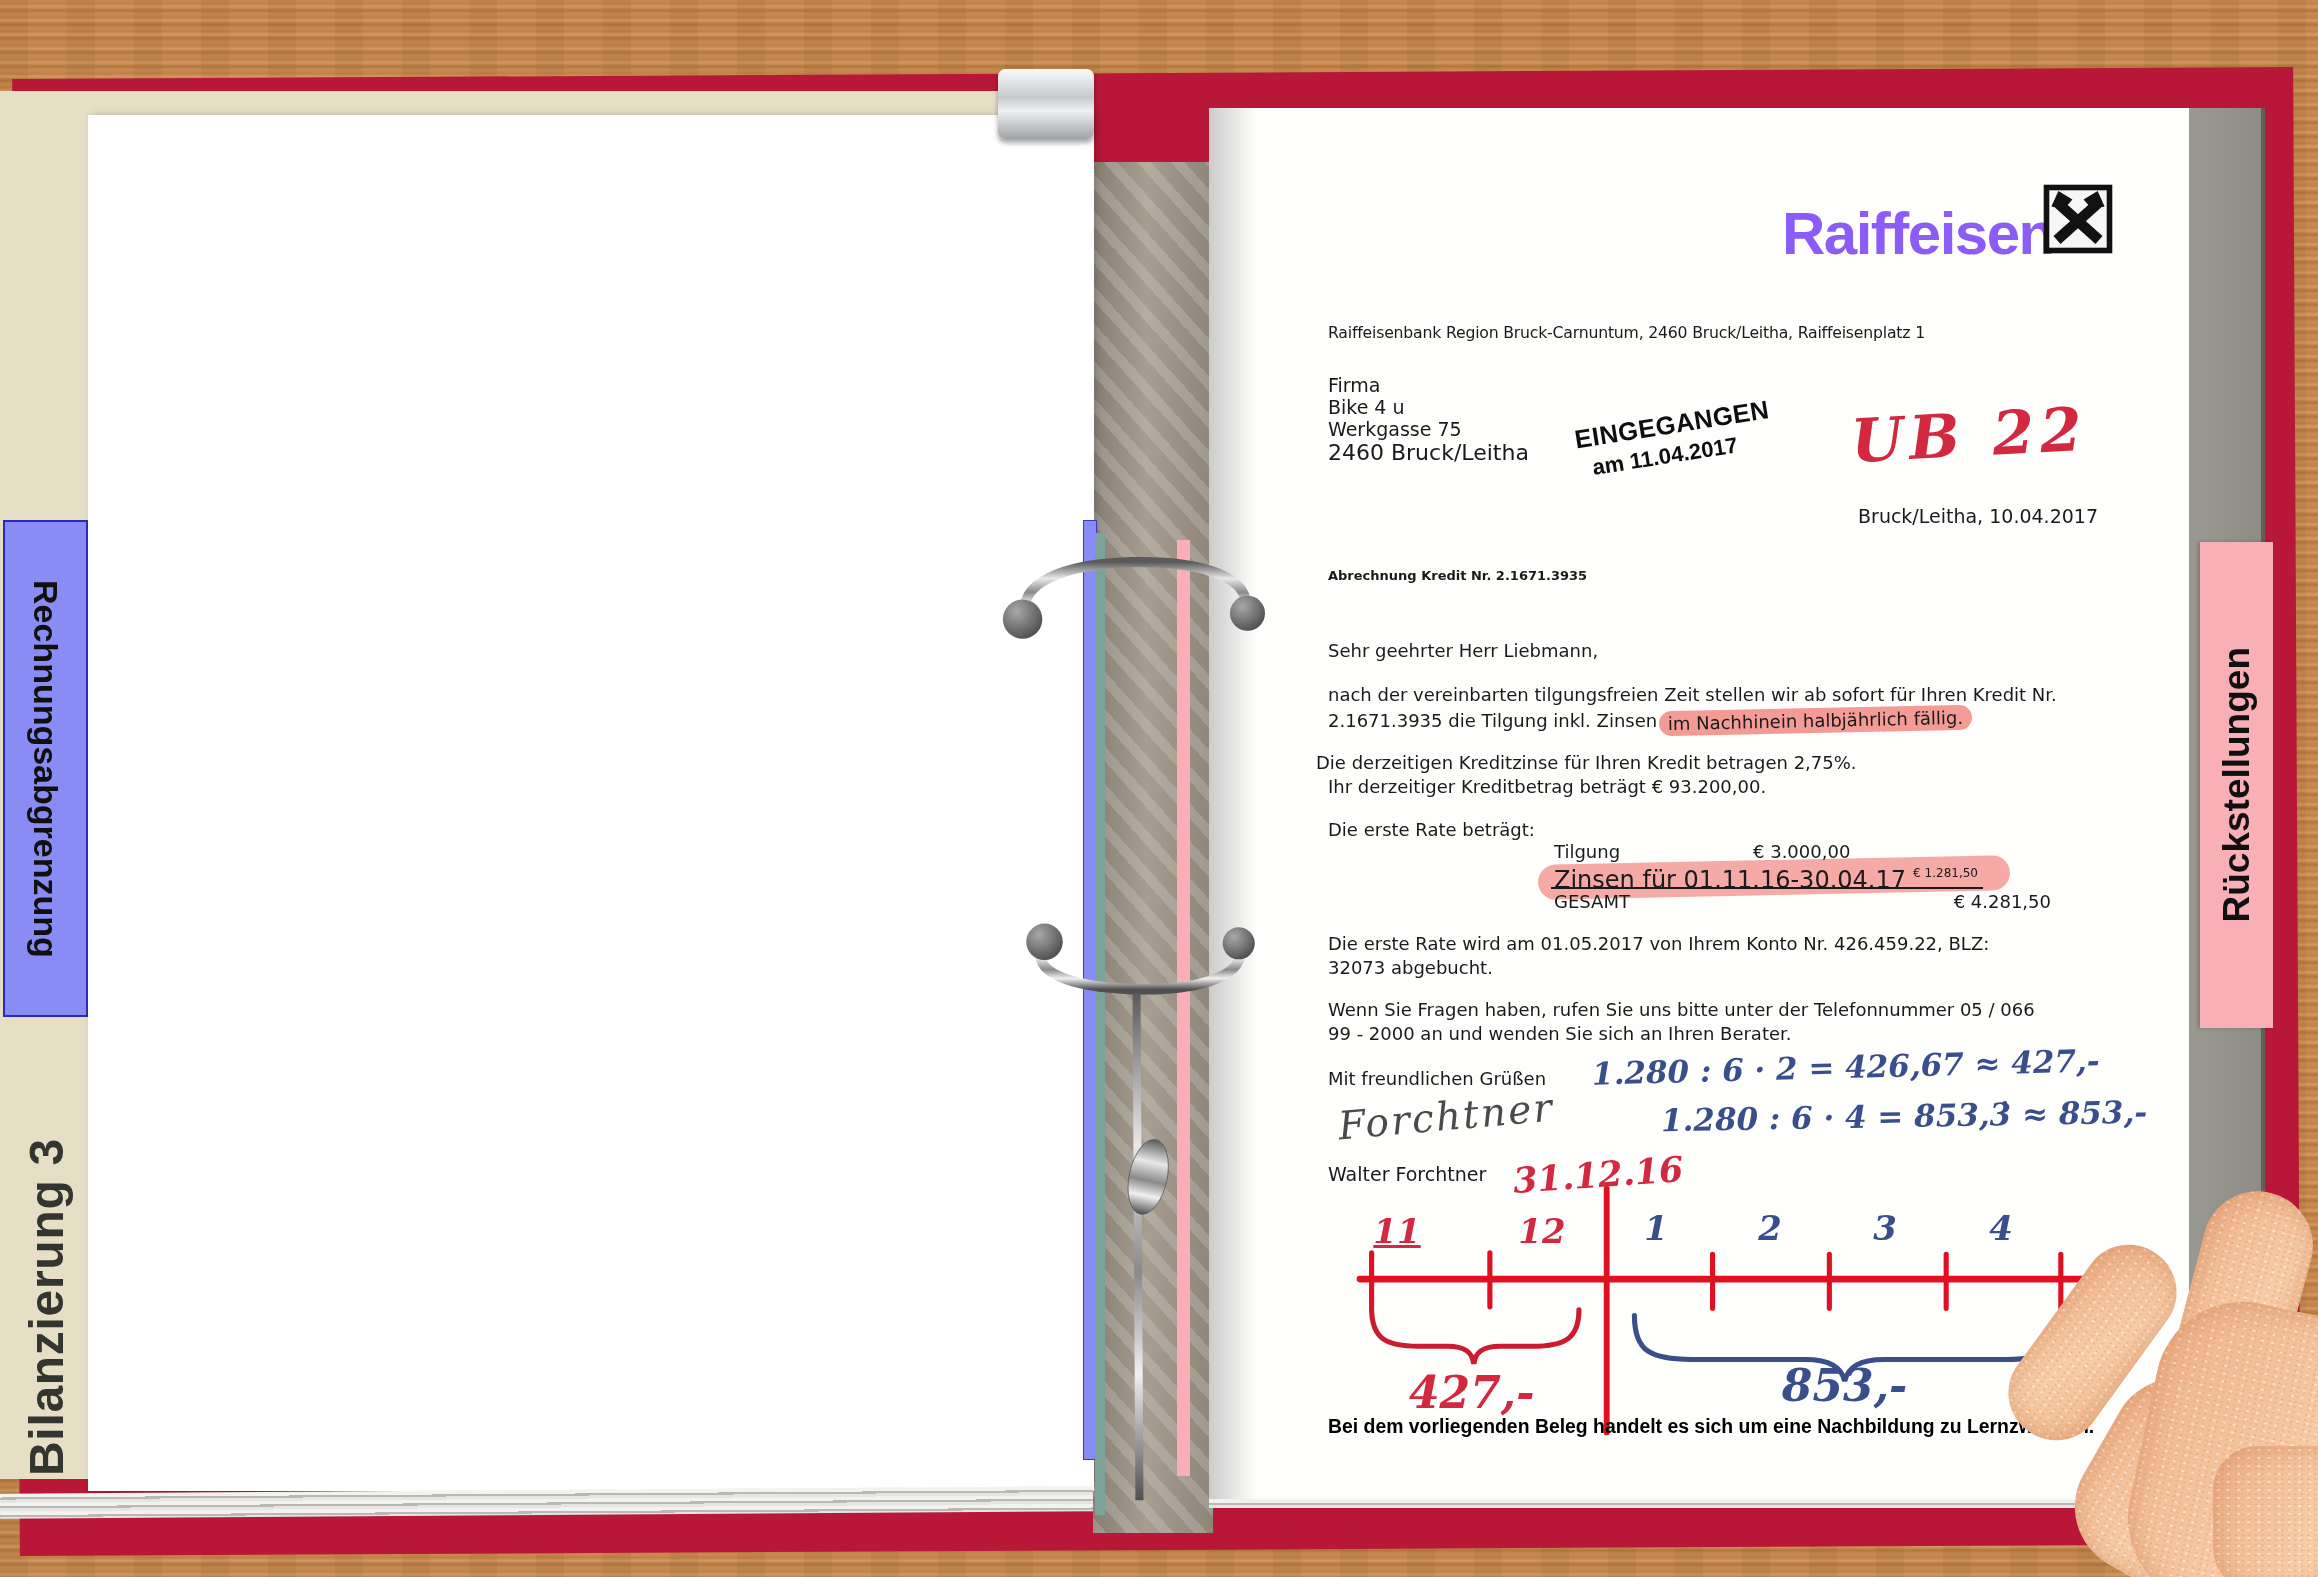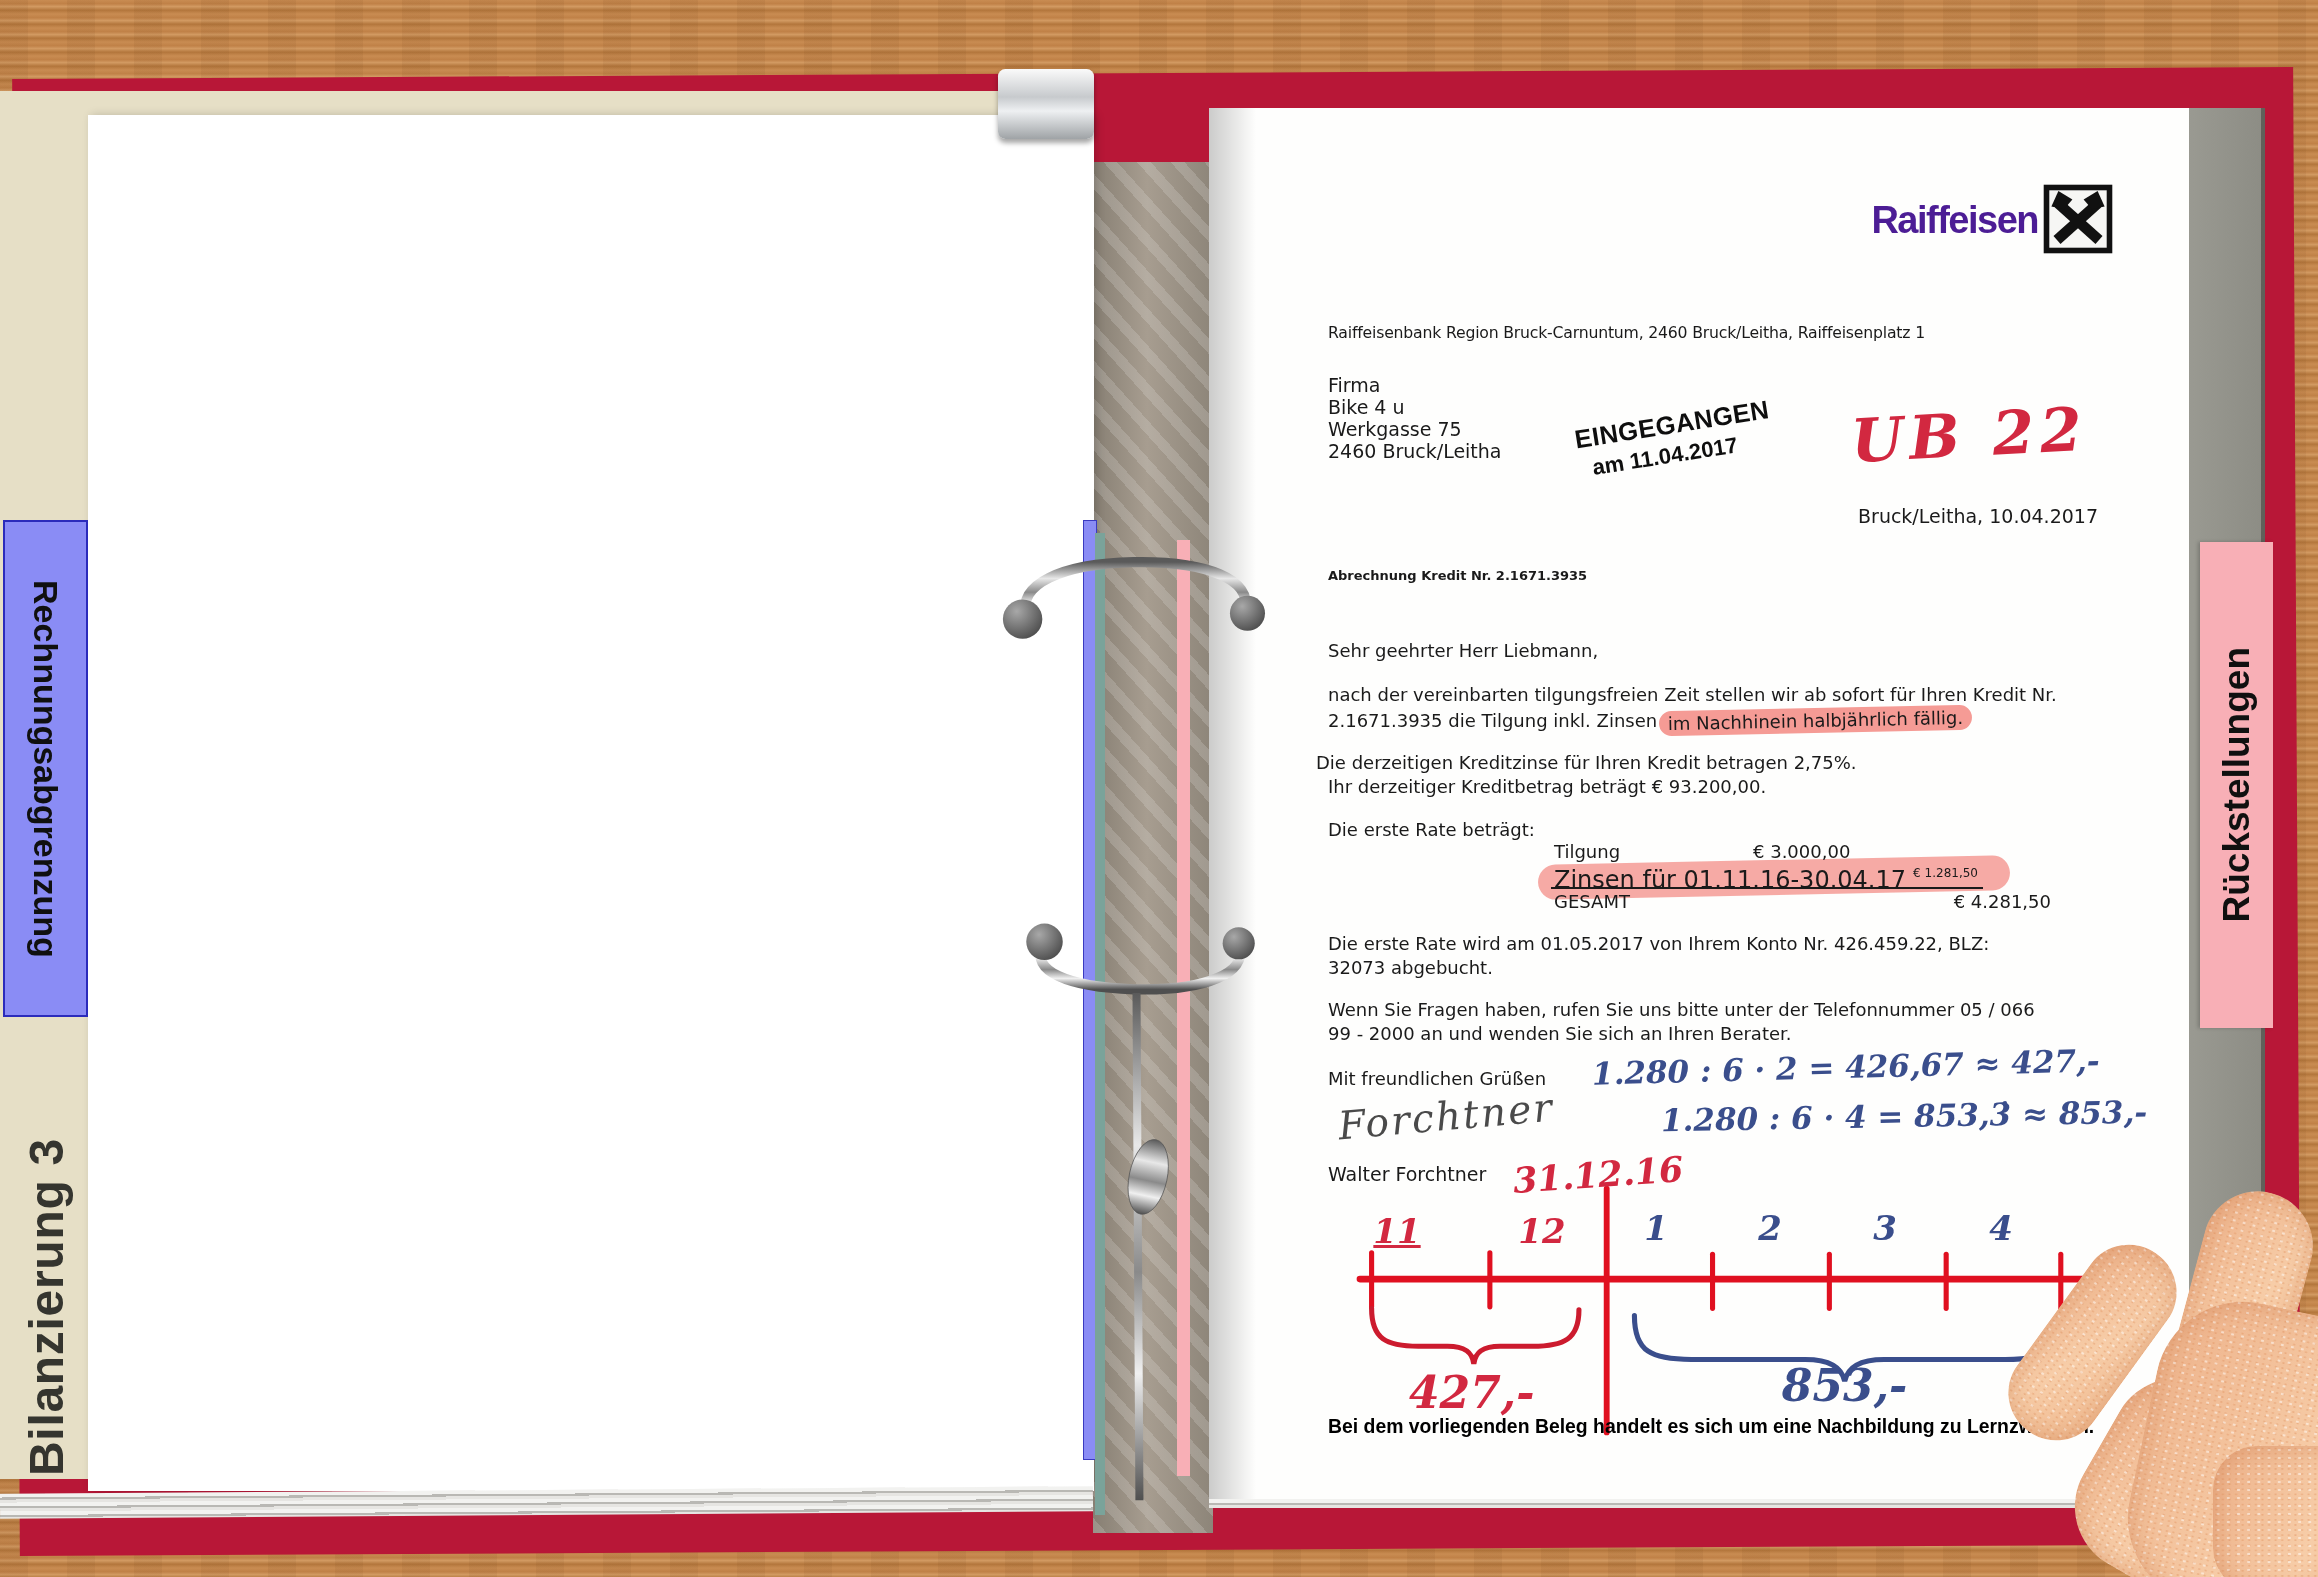--- a/index.html
+++ b/index.html
@@ -89,35 +89,35 @@
     <line x1="2040" y1="1716" x2="2040" y2="1790" stroke-width="7"></line>
     <line x1="2345" y1="1718" x2="2345" y2="1792" stroke-width="7"></line>
     <line x1="2505" y1="1718" x2="2505" y2="1792" stroke-width="7"></line>
     <line x1="2665" y1="1718" x2="2665" y2="1792" stroke-width="7"></line>
     <line x1="2822" y1="1718" x2="2822" y2="1792" stroke-width="7"></line>
   </g>
   <path d="M1878,1792 C1878,1834 1898,1844 1942,1844 L1982,1844 C2006,1844 2016,1852 2018,1868 C2020,1852 2030,1844 2054,1844 L2098,1844 C2142,1844 2162,1834 2162,1794" fill="none" stroke="#cc1b2e" stroke-width="7" stroke-linecap="round"></path>
   <path d="M2238,1802 C2238,1852 2262,1862 2316,1862 L2472,1862 C2504,1862 2522,1872 2526,1892 C2530,1872 2548,1862 2580,1862 L2746,1862 C2800,1862 2824,1852 2824,1810" fill="none" stroke="#3a4e8c" stroke-width="7" stroke-linecap="round"></path>
 </svg>
 
-<div class="t" style="left:1782px;top:199px;width:256px;text-align:right;font-size:38px;font-weight:bold;letter-spacing:-1.5px;color:#4c1d95;font-family:'Liberation Sans',sans-serif;">Raiffeisen</div>
+<div class="t" style="left:1782px;top:199px;width:256px;text-align:right;font-size:60px;font-weight:bold;letter-spacing:-1.5px;color:#8b5cf6;font-family:'Liberation Sans',sans-serif;">Raiffeisen</div>
 <svg class="abs" style="left:2043px;top:184px;" width="70" height="70" viewBox="0 0 100 100">
   <rect x="5" y="5" width="90" height="90" fill="#f6f6f4" stroke="#111" stroke-width="8"></rect>
   <line x1="22" y1="28" x2="80" y2="80" stroke="#111" stroke-width="15"></line>
   <line x1="78" y1="28" x2="20" y2="80" stroke="#111" stroke-width="15"></line>
   <polygon points="12,32 22,10 42,22 30,36" fill="#111"></polygon>
   <polygon points="88,32 78,10 58,22 70,36" fill="#111"></polygon>
 </svg>
 
 <div class="t" style="left:1328px;top:323px;font-size:15.7px;letter-spacing:-0.2px;">Raiffeisenbank Region Bruck-Carnuntum, 2460 Bruck/Leitha, Raiffeisenplatz 1</div>
 
 <div class="t" style="left:1328px;top:374px;font-size:19px;">Firma</div>
 <div class="t" style="left:1328px;top:396px;font-size:19px;">Bike 4 u</div>
 <div class="t" style="left:1328px;top:418px;font-size:19px;">Werkgasse 75</div>
-<div class="t" style="left:1328px;top:440px;font-size:19px;">2460 Bruck/Leitha</div>
+<div class="t" style="left:1328px;top:440px;font-size:22px;">2460 Bruck/Leitha</div>
 
 <div class="abs" style="left:1576px;top:410px;transform:rotate(-9deg);color:#0e0e0e;font-family:'Liberation Sans',sans-serif;">
   <div style="font-size:25.6px;font-weight:900;letter-spacing:0.4px;">EINGEGANGEN</div>
   <div style="font-size:22px;font-weight:900;margin-left:13px;margin-top:2.9px;">am 11.04.2017</div>
 </div>
 
 <div class="t hw" style="left:1851px;top:400px;font-size:60px;font-weight:bold;color:#d22840;transform:rotate(-3deg);letter-spacing:5.8px;">UB 22</div>
 
 <div class="t" style="left:1753px;top:505px;width:345px;text-align:right;font-size:19px;">Bruck/Leitha, 10.04.2017</div>
 

